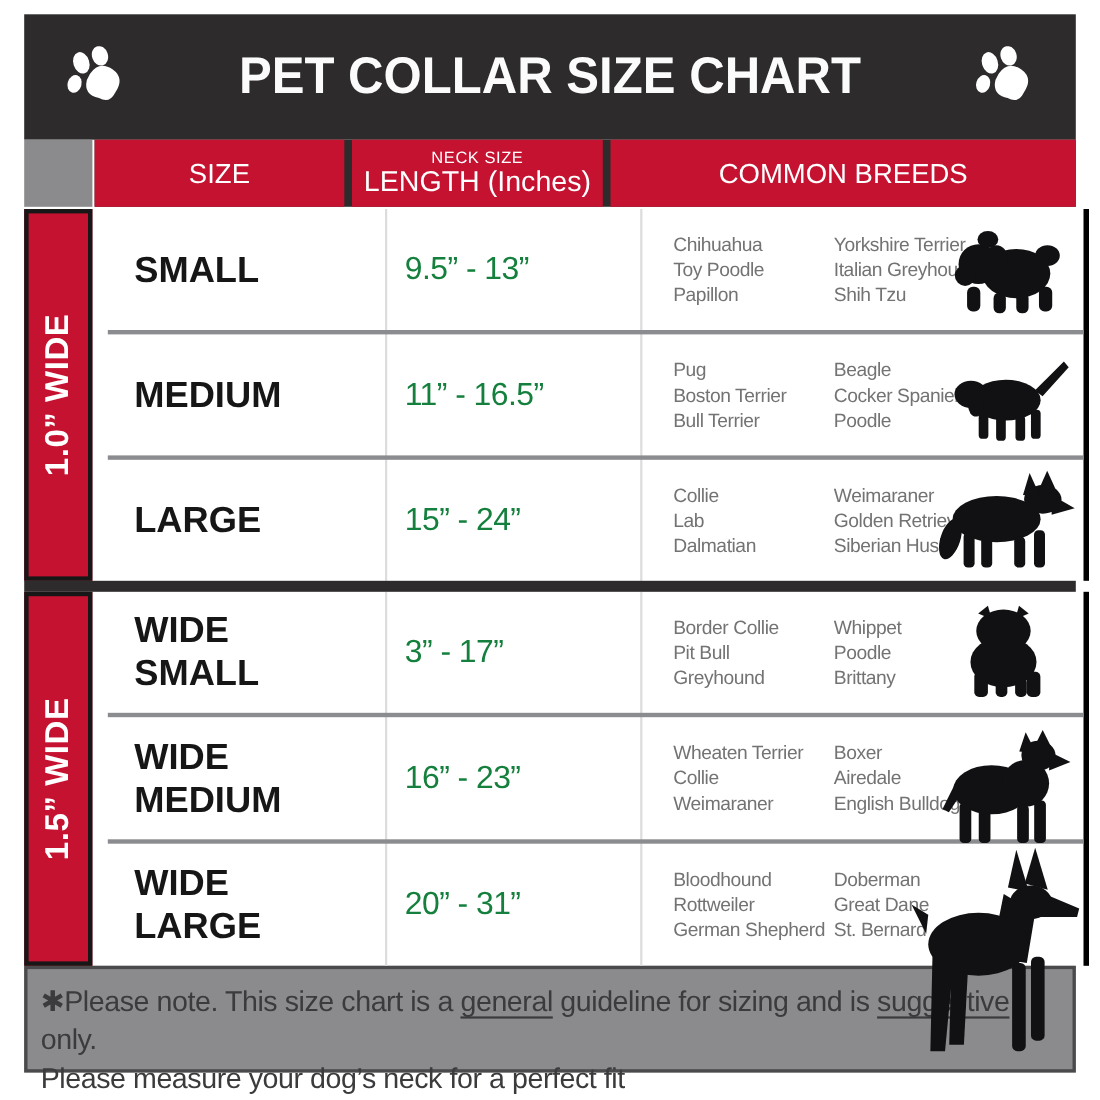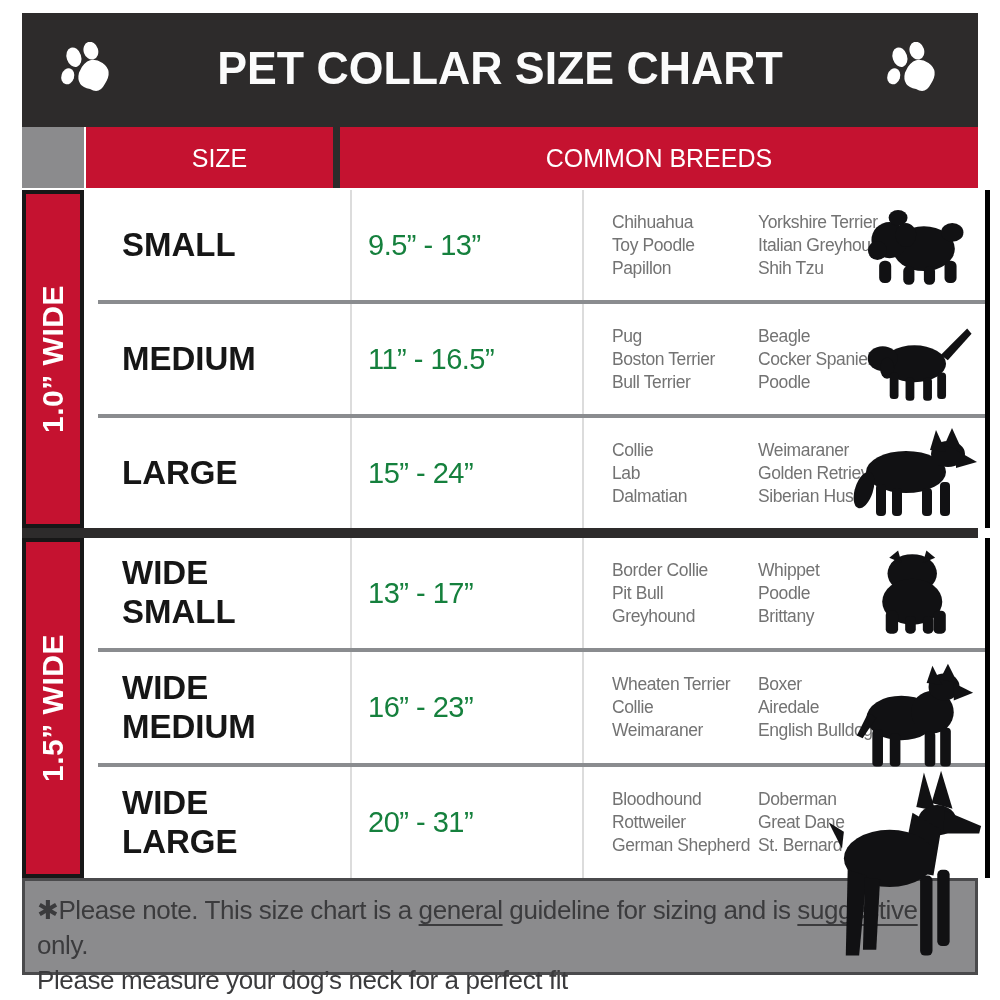--- a/index.html
+++ b/index.html
@@ -13,21 +13,21 @@
   .paw{position:absolute;top:29px;width:58px;height:58px;}
   .paw.left{left:36px;} .paw.right{right:36px;}
 
   
   .colhead{position:absolute;left:22px;top:127px;width:956px;height:61px;}
   .corner-gray{position:absolute;left:0;top:0;width:62px;height:61px;background:#8b8b8d;}
   .head-strip{position:absolute;left:64px;top:0;width:892px;height:61px;background:#2d2b2b;
               display:flex;gap:7px;}
   .head-cell{background:#c51230;color:#ffffff;display:flex;flex-direction:column;
              align-items:center;justify-content:center;line-height:1.04;}
-  .hc-size{width:227px;font-size:25px;padding-left:20px;}
+  .hc-size{width:227px;font-size:25px;}
   .hc-neck{width:228px;}
   .hc-breeds{flex:1;font-size:25px;}
   .neck-small{font-size:15px;letter-spacing:.5px;}
   .neck-big{font-size:26px;}
 
   
   .section{position:absolute;left:22px;width:956px;z-index:2;}
   .sec1{top:190px;height:338px;}
   .sec2{top:538px;height:340px;}
   .side-bar{position:absolute;left:0;top:0;width:62px;height:100%;background:#c51230;
@@ -86,20 +86,24 @@
         <path d="M28 26 Q41 16 51 29 Q60 41 46 52 Q37 61 29 52 Q15 44 23 31 Z"></path>
       </g>
         </svg>
     </span>
   </div>
 
   <div class="colhead">
     <div class="corner-gray"></div>
     <div class="head-strip">
       <div class="head-cell hc-size">SIZE</div>
+      <div class="head-cell hc-neck">
+        <span class="neck-small">NECK SIZE</span>
+        <span class="neck-big">LENGTH (Inches)</span>
+      </div>
       <div class="head-cell hc-breeds">COMMON BREEDS</div>
     </div>
   </div>
 
   <div class="section sec1">
     <div class="side-bar">
       <span class="side-label">1.0” WIDE</span>
     </div>
     <div class="rows-box">
       <div class="vline v1"></div>
@@ -200,21 +204,21 @@
     <div class="side-bar">
       <span class="side-label">1.5” WIDE</span>
     </div>
     <div class="rows-box">
       <div class="vline v1"></div>
       <div class="vline v2"></div>
 
       <div class="row" style="top:0;height:110px;">
         <div class="size-label">WIDE
 SMALL</div>
-        <div class="range">13” - 17”</div>
+        <div class="range">3” - 17”</div>
         <div class="breeds bcol1">
           <span>Border Collie</span>
           <span>Pit Bull</span>
           <span>Greyhound</span>
         </div>
         <div class="breeds bcol2">
           <span>Whippet</span>
           <span>Poodle</span>
           <span>Brittany</span>
         </div>

